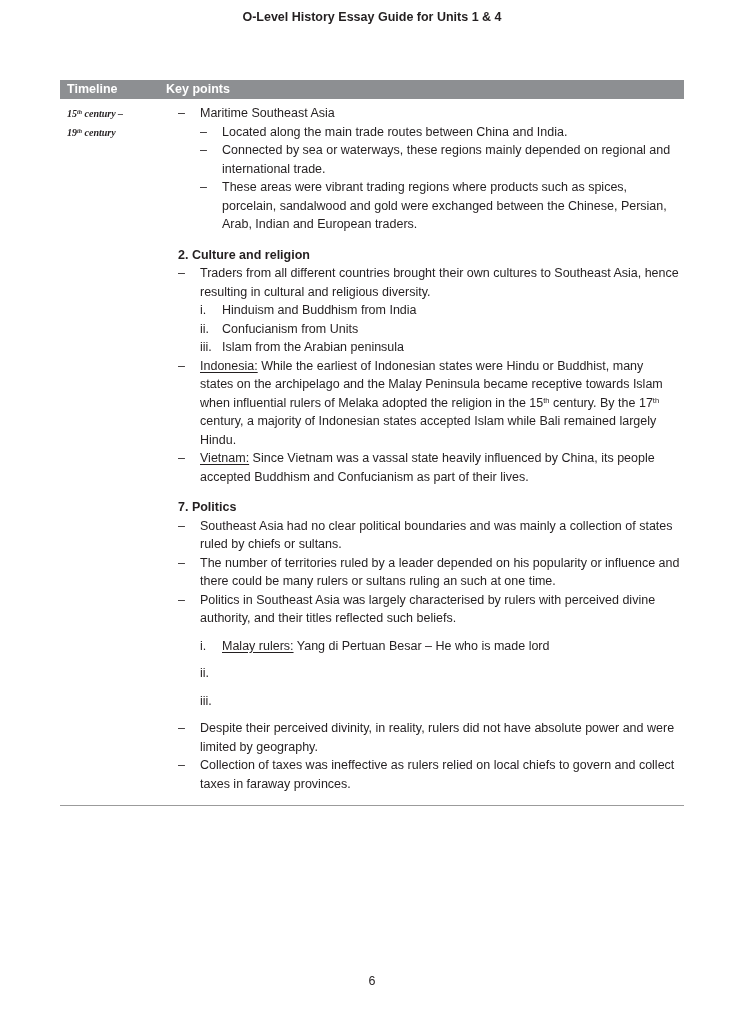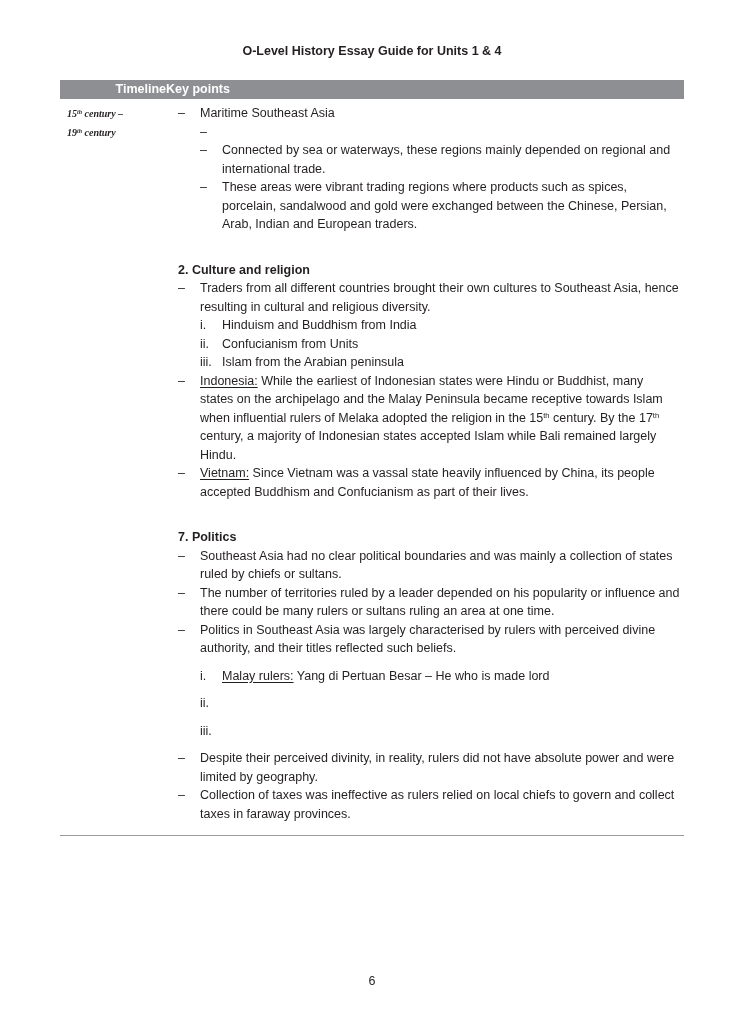--- a/index.html
+++ b/index.html
@@ -8,42 +8,42 @@
   .page {
     position: relative;
     width: 744px;
     height: 1024px;
     margin: 0 auto;
     background: #ffffff;
     color: var(--text, #231f20);
     overflow: hidden;
   }
   .page-header {
-    padding-top: 44px;
+    padding-top: 10px;
     text-align: center;
     font-size: 12.5px;
     font-weight: bold;
     color: var(--text, #231f20);
   }
   .kp-table {
     position: absolute;
     left: 60px;
     right: 60px;
     top: 80px;
   }
   .thead {
     display: flex;
     background: var(--header-bar, #8d8f92);
     color: var(--header-text, #ffffff);
     font-weight: bold;
     font-size: 12.5px;
     line-height: 19px;
     height: 19px;
   }
-  .th-timeline { width: 106px; padding-left: 7px; text-align: right; }
+  .th-timeline { width: 106px; padding-left: 7px; }
   .th-keypoints { flex: 1; }
   .tbody {
     display: flex;
     align-items: flex-start;
     border-bottom: 1px solid var(--rule, #9b9b9b);
     padding-bottom: 12px;
   }
   .timeline-cell {
     width: 106px;
     padding: 5px 2px 0 7px;
@@ -56,21 +56,21 @@
   .keypoints-cell {
     flex: 1;
     padding-top: 5px;
     font-size: 12.5px;
     line-height: 18.5px;
   }
   .line { display: flex; }
   .line.gap { margin-top: 9px; }
   .line.heading {
     font-weight: bold;
-    margin-top: 27px;
+    margin-top: 12px;
     padding-left: 12px;
     justify-content: center;
   }
   .indent-0 { padding-left: 12px; }
   .indent-1 { padding-left: 34px; }
   .marker { flex: 0 0 22px; }
   .text { flex: 1; padding-right: 4px; }
   sup {
     font-size: 0.6em;
     line-height: 0;
@@ -107,20 +107,21 @@
         <div class="tl-line"><span>15</span><sup>th</sup><span> century –</span></div>
         <div class="tl-line"><span>19</span><sup>th</sup><span> century</span></div>
       </div>
       <div class="keypoints-cell">
           <div class="line indent-0">
             <span class="marker">–</span>
             <span class="text"><span>Maritime Southeast Asia</span></span>
           </div>
           <div class="line indent-1">
             <span class="marker">–</span>
+            <span class="text"><span>Located along the main trade routes between China and India.</span></span>
           </div>
           <div class="line indent-1">
             <span class="marker">–</span>
             <span class="text"><span>Connected by sea or waterways, these regions mainly depended on regional and international trade.</span></span>
           </div>
           <div class="line indent-1">
             <span class="marker">–</span>
             <span class="text"><span>These areas were vibrant trading regions where products such as spices, porcelain, sandalwood and gold were exchanged between the Chinese, Persian, Arab, Indian and European traders.</span></span>
           </div>
           <div class="line heading gap">
@@ -152,21 +153,21 @@
           </div>
           <div class="line heading gap">
             <span class="text"><span>7. Politics</span></span>
           </div>
           <div class="line indent-0">
             <span class="marker">–</span>
             <span class="text"><span>Southeast Asia had no clear political boundaries and was mainly a collection of states ruled by chiefs or sultans.</span></span>
           </div>
           <div class="line indent-0">
             <span class="marker">–</span>
-            <span class="text"><span>The number of territories ruled by a leader depended on his popularity or influence and there could be many rulers or sultans ruling an area at one time.</span></span>
+            <span class="text"><span>The number of territories ruled by a leader depended on his popularity or influence and there could be many rulers or sultans ruling an such at one time.</span></span>
           </div>
           <div class="line indent-0">
             <span class="marker">–</span>
             <span class="text"><span>Politics in Southeast Asia was largely characterised by rulers with perceived divine authority, and their titles reflected such beliefs.</span></span>
           </div>
           <div class="line indent-1 gap">
             <span class="marker">i.</span>
             <span class="text"><span class="u">Malay rulers:</span><span> Yang di Pertuan Besar – He who is made lord</span></span>
           </div>
           <div class="line indent-1 gap">

